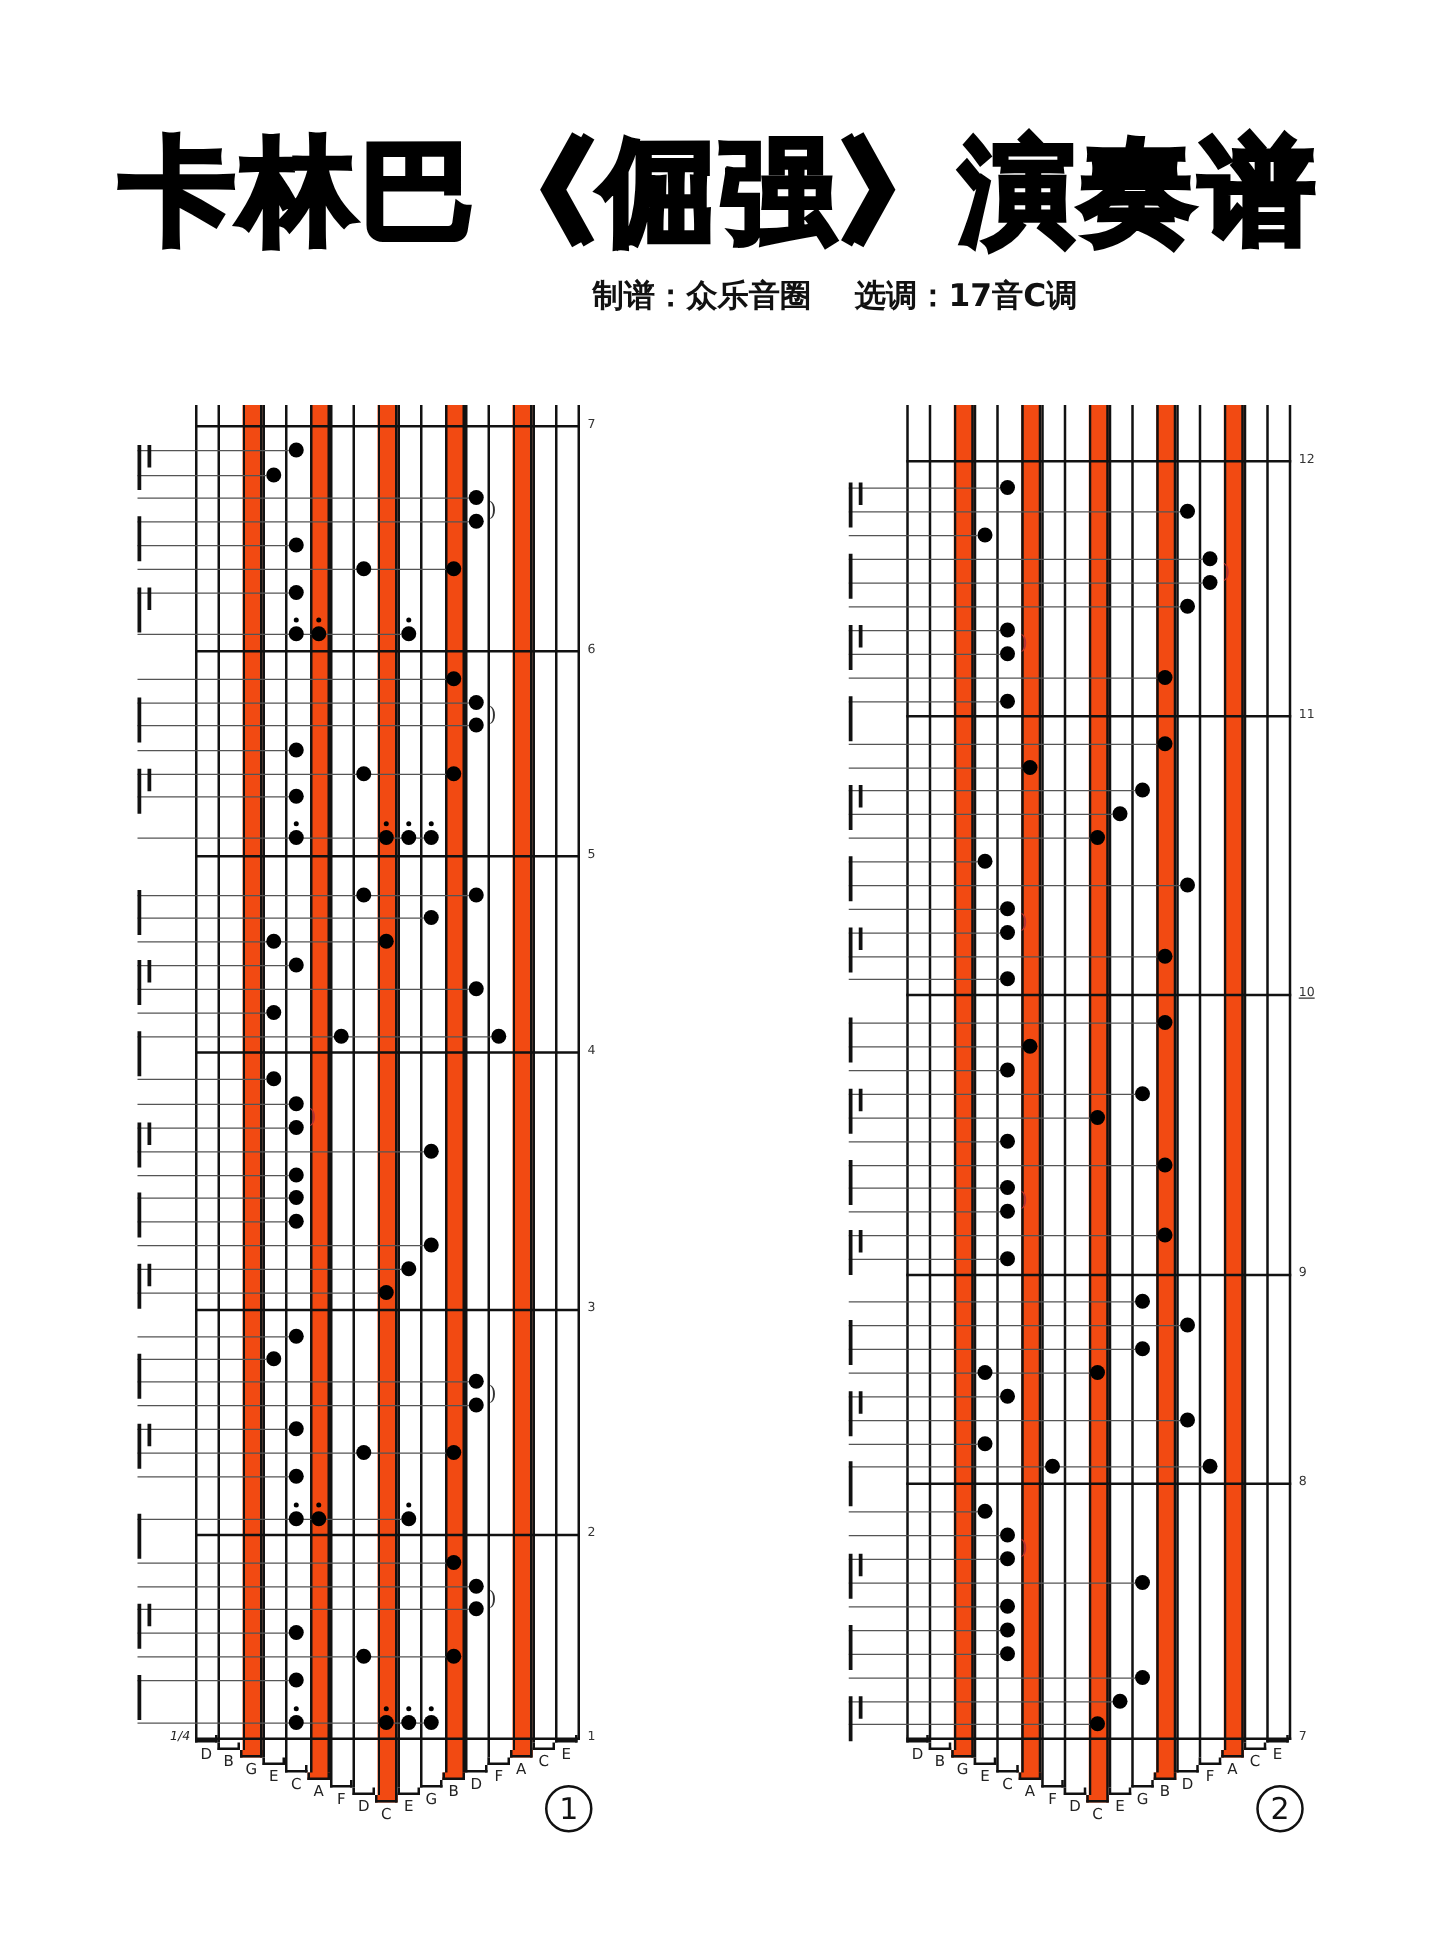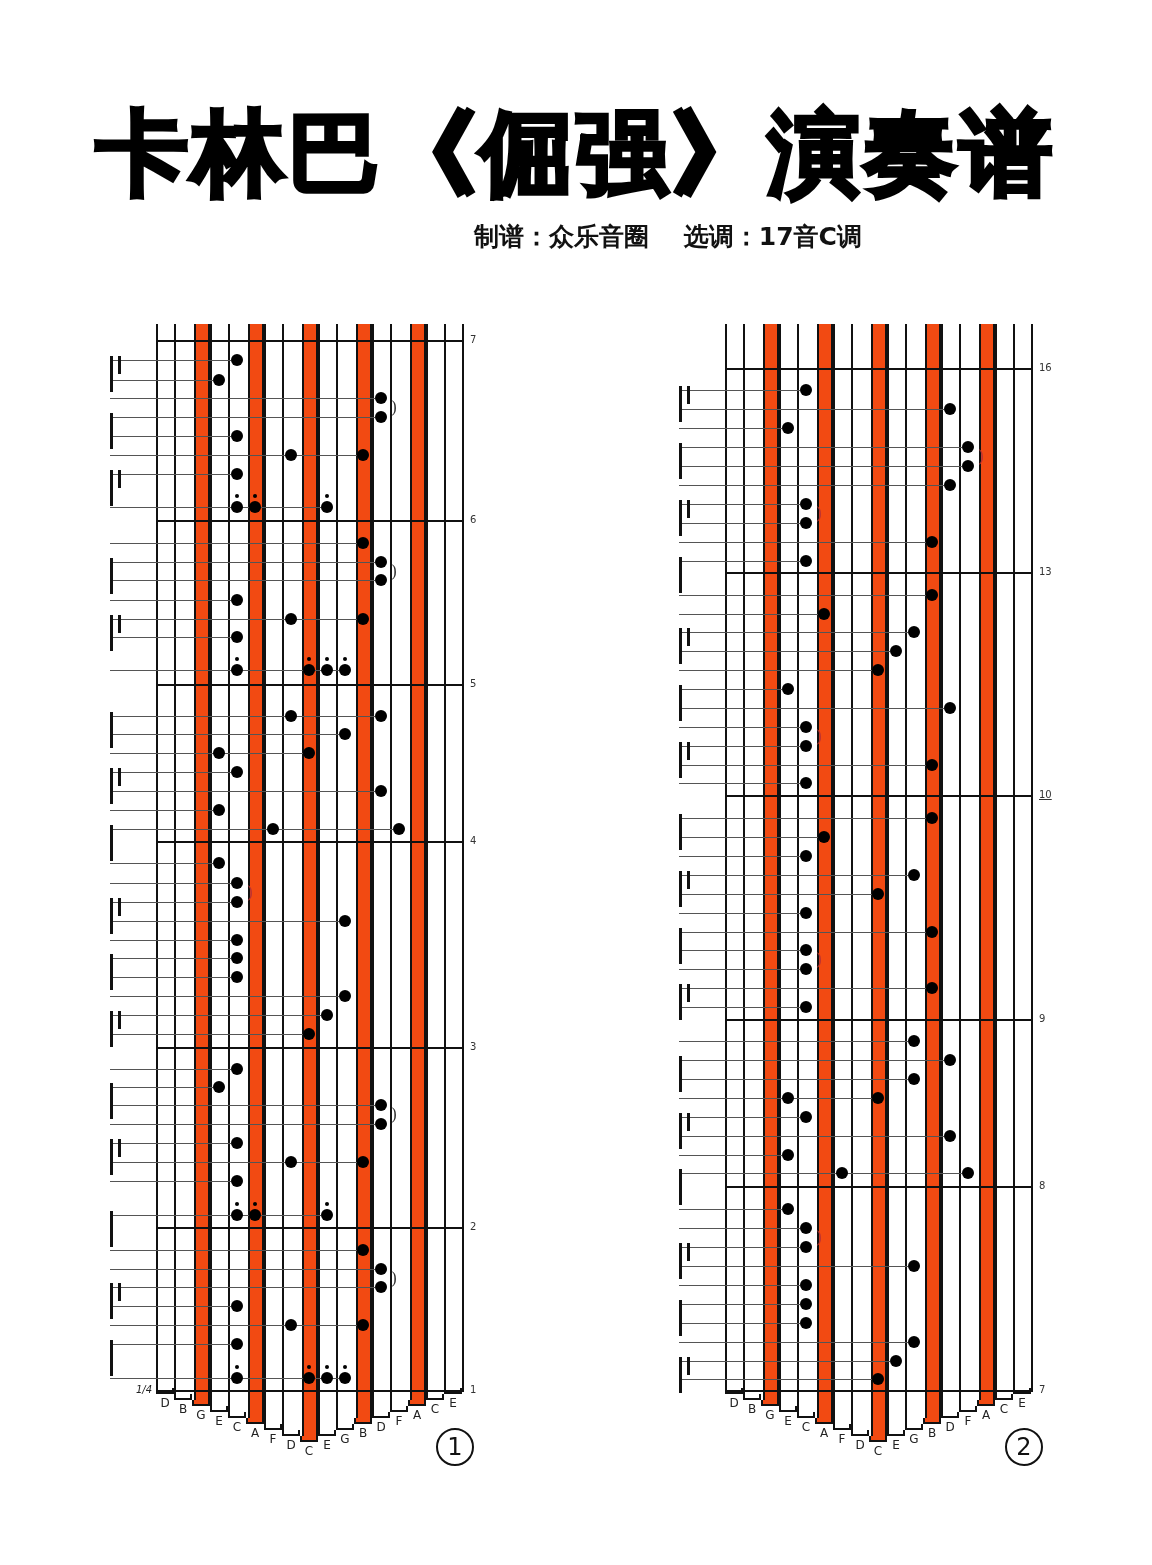--- a/index.html
+++ b/index.html
@@ -300,23 +300,23 @@
     <div class="tine-bottom orange" style="left: 977px; top: 1400px; width: 18px; height: 6px;"></div>
     <div class="tine-label" style="left: 977px; top: 1408px;">A</div>
     <div class="tine" style="left: 995px; top: 324px; width: 18px; height: 1074px; border-left: 2px solid rgb(17, 17, 17); box-shadow: none;"></div>
     <div class="tine-bottom" style="left: 995px; top: 1394px; width: 18px; height: 6px;"></div>
     <div class="tine-label" style="left: 995px; top: 1402px;">C</div>
     <div class="tine" style="left: 1013px; top: 324px; width: 18px; height: 1068px; border-left: 2px solid rgb(17, 17, 17); box-shadow: none;"></div>
     <div class="tine-bottom" style="left: 1013px; top: 1388px; width: 18px; height: 6px;"></div>
     <div class="tine-label" style="left: 1013px; top: 1396px;">E</div>
     <div class="tine" style="left: 1031px; top: 324px; width: 0px; height: 1068px;"></div>
     <div class="bar" style="left: 725px; top: 368px; width: 308px;"></div>
-    <div class="measure-num" style="left: 1039px; top: 362px;">16</div>
+    <div class="measure-num" style="left: 1039px; top: 362px;">12</div>
     <div class="bar" style="left: 725px; top: 572px; width: 308px;"></div>
-    <div class="measure-num" style="left: 1039px; top: 566px;">13</div>
+    <div class="measure-num" style="left: 1039px; top: 566px;">11</div>
     <div class="bar" style="left: 725px; top: 795px; width: 308px;"></div>
     <div class="measure-num" style="left: 1039px; top: 789px; text-decoration: underline;">10</div>
     <div class="bar" style="left: 725px; top: 1019px; width: 308px;"></div>
     <div class="measure-num" style="left: 1039px; top: 1013px;">9</div>
     <div class="bar" style="left: 725px; top: 1186px; width: 308px;"></div>
     <div class="measure-num" style="left: 1039px; top: 1180px;">8</div>
     <div class="bar" style="left: 725px; top: 1390px; width: 308px;"></div>
     <div class="measure-num" style="left: 1039px; top: 1384px;">7</div>
     <div class="hline" style="left: 679px; top: 390px; width: 121px;"></div>
     <div class="note" style="left: 800px; top: 384px;"></div>

